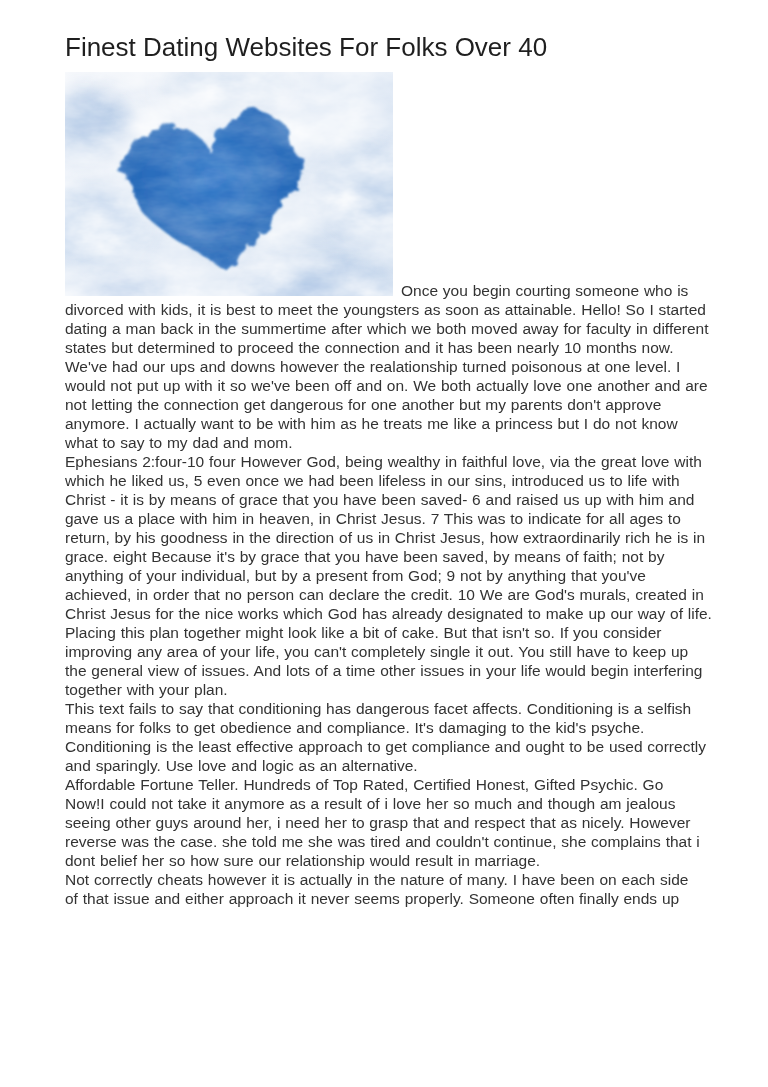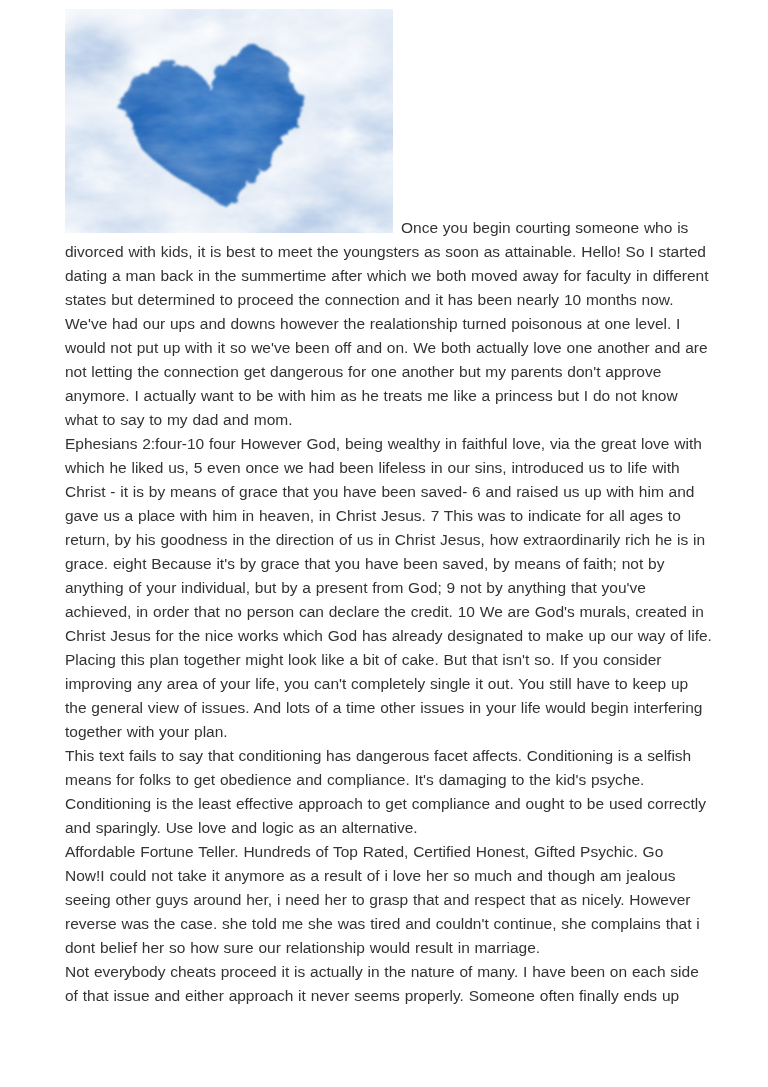--- a/index.html
+++ b/index.html
@@ -17,38 +17,39 @@
     padding-top: 32px;
     font-size: 26px;
     font-weight: 400;
     line-height: 1.2;
     color: #1f1f1f;
   }
   p.body-text {
     margin: 0;
     max-width: 663px;
     font-size: 15.5px;
-    line-height: 24px;
+    line-height: 19px;
     color: #333333;
     white-space: pre-line;
     word-spacing: 0.5px;
   }
   p.first {
     margin-top: 9px;
   }
   svg.hero {
     vertical-align: baseline;
     margin-right: 8px;
   }
 </style>
 </head>
 <body>
 
 <div class="page">
 
+  <h1 class="doc-title">Finest Dating Websites For Folks Over 40</h1>
 
   <p class="body-text first"><svg class="hero" width="328" height="224" viewBox="0 0 328 224">
         <defs>
           <linearGradient id="sky" x1="0" y1="0" x2="1" y2="1">
             <stop offset="0" stop-color="#f2f5fa"></stop>
             <stop offset="0.45" stop-color="#dde7f4"></stop>
             <stop offset="1" stop-color="#c6d7ec"></stop>
           </linearGradient>
           <radialGradient id="hb" cx="50%" cy="40%" r="78%">
             <stop offset="0" stop-color="#3177c8"></stop>
@@ -113,16 +114,16 @@
 means for folks to get obedience and compliance. It's damaging to the kid's psyche.
 Conditioning is the least effective approach to get compliance and ought to be used correctly
 and sparingly. Use love and logic as an alternative.</span></p>
 
   <p class="body-text"><span>Affordable Fortune Teller. Hundreds of Top Rated, Certified Honest, Gifted Psychic. Go
 Now!I could not take it anymore as a result of i love her so much and though am jealous
 seeing other guys around her, i need her to grasp that and respect that as nicely. However
 reverse was the case. she told me she was tired and couldn't continue, she complains that i
 dont belief her so how sure our relationship would result in marriage.</span></p>
 
-  <p class="body-text"><span>Not everybody cheats proceed it is actually in the nature of many. I have been on each side
+  <p class="body-text"><span>Not correctly cheats however it is actually in the nature of many. I have been on each side
 of that issue and either approach it never seems properly. Someone often finally ends up</span></p>
 
 </div>
 
 </body></html>

